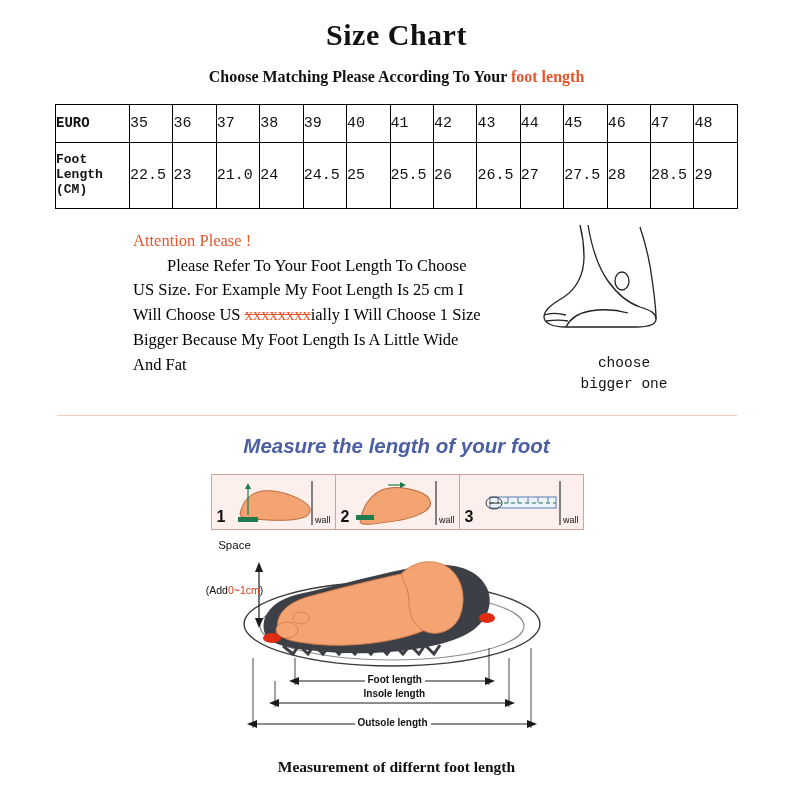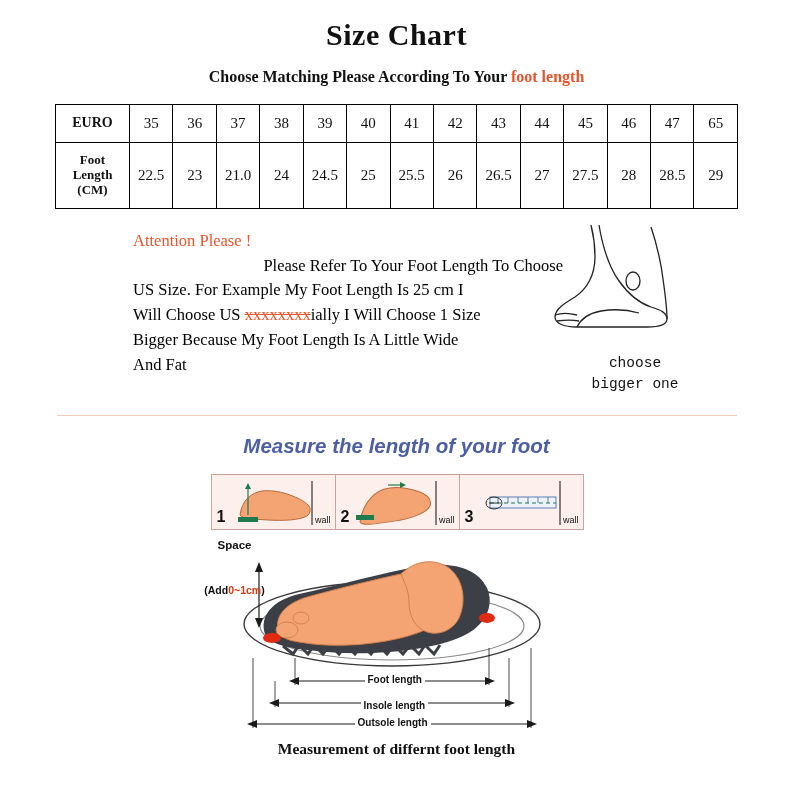--- a/index.html
+++ b/index.html
@@ -35,52 +35,52 @@
   .table-wrap {
     margin: 18px 55px 0 55px;
   }
   table.size {
     border-collapse: collapse;
     width: 683px;
     table-layout: fixed;
   }
   table.size td {
     border: 1px solid #000;
-    text-align: center;
     font-size: 15px;
     padding: 10px 0;
     height: 31px;
+    font-family: Liberation Mono, monospace;
   }
   table.size td.rowhead {
     width: 74px;
     font-weight: bold;
     font-size: 14px;
     line-height: 1.15;
   }
   table.size tr.row2 td { height: 62px; }
   table.size tr.row2 td.rowhead { font-size: 13px; }
 
   
   .attention {
     position: relative;
-    margin: 14px 4px 0 0;
+    margin: 14px 15px 0 0;
     height: 190px;
   }
   .att-text {
     position: absolute;
     left: 133px;
     top: 6px;
     width: 430px;
     font-size: 16.5px;
     line-height: 1.5;
     color: #000;
   }
   .att-head { color: #e8552b; }
   .att-text p { margin: 0; }
-  .att-indent { text-indent: 34px; text-align: right; }
+  .att-indent { text-indent: 34px; }
   .strike {
     color: #e8552b;
     text-decoration: line-through;
     text-decoration-color: #e8552b;
   }
 
   .foot-svg {
     position: absolute;
     right: 82px;
     top: 0px;
@@ -151,41 +151,41 @@
     position: relative;
     width: 420px;
     height: 200px;
     margin: 8px auto 0 auto;
   }
   .space-label {
     position: absolute;
     left: 0px;
     top: 0px;
     font-size: 11.5px;
-    font-weight: bold;
+    font-weight: normal;
     font-family: "Liberation Sans", sans-serif;
     line-height: 1.25;
     text-align: center;
     width: 96px;
   }
   .space-label .small { font-size: 10.5px; margin-top: 32px; }
   .dim-label {
     position: absolute;
     font-size: 10px;
     font-weight: bold;
     font-family: "Liberation Sans", sans-serif;
     background: #fff;
     padding: 0 3px;
   }
 
   .caption {
     text-align: center;
     font-size: 15.5px;
     font-weight: bold;
-    margin-top: 2px;
+    margin-top: 20px;
   }
 </style>
 </head>
 <body>
 
 <div class="title">Size Chart</div>
 
 <div class="subtitle">
   <span>Choose Matching Please According To Your </span><span class="hl">foot length</span>
 </div>
@@ -201,21 +201,21 @@
       <td>38</td>
       <td>39</td>
       <td>40</td>
       <td>41</td>
       <td>42</td>
       <td>43</td>
       <td>44</td>
       <td>45</td>
       <td>46</td>
       <td>47</td>
-      <td>65</td>
+      <td>48</td>
     </tr>
     <tr class="row2">
       <td class="rowhead">
         <div>Foot</div>
         <div>Length</div>
         <div>(CM)</div>
       </td>
       <td>22.5</td>
       <td>23</td>
       <td>21.0</td>
@@ -380,17 +380,17 @@
     <line x1="322" y1="120" x2="322" y2="169" stroke="#1a1a1a" stroke-width="0.8"></line>
 
     <line x1="66" y1="186" x2="344" y2="186" stroke="#1a1a1a" stroke-width="1"></line>
     <polygon points="60,186 70,182 70,190" fill="#1a1a1a"></polygon>
     <polygon points="350,186 340,182 340,190" fill="#1a1a1a"></polygon>
     <line x1="66" y1="120" x2="66" y2="190" stroke="#1a1a1a" stroke-width="0.8"></line>
     <line x1="344" y1="110" x2="344" y2="190" stroke="#1a1a1a" stroke-width="0.8"></line>
   </svg>
 
   <span class="dim-label" style="left:178px; top:136px;">Foot length</span>
-  <span class="dim-label" style="left:174px; top:162px;">Insole length</span>
+  <span class="dim-label" style="left:174px; top:150px;">Insole length</span>
   <span class="dim-label" style="left:168px; top:179px;">Outsole length</span>
 </div>
 
 <div class="caption">Measurement of differnt foot length</div>
 
 </body></html>

